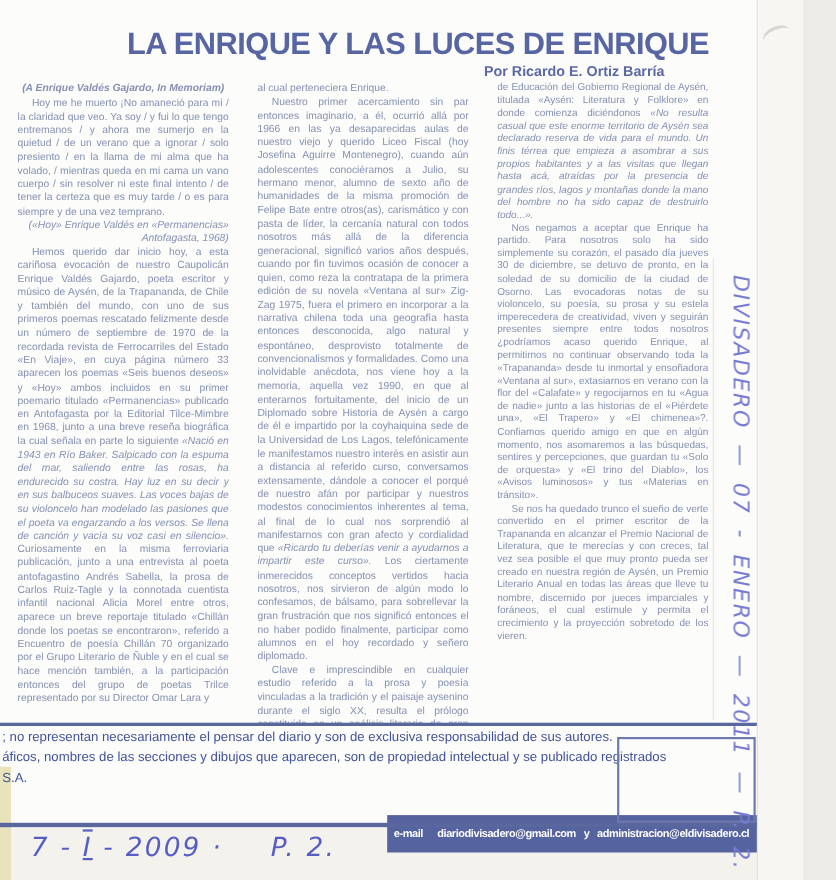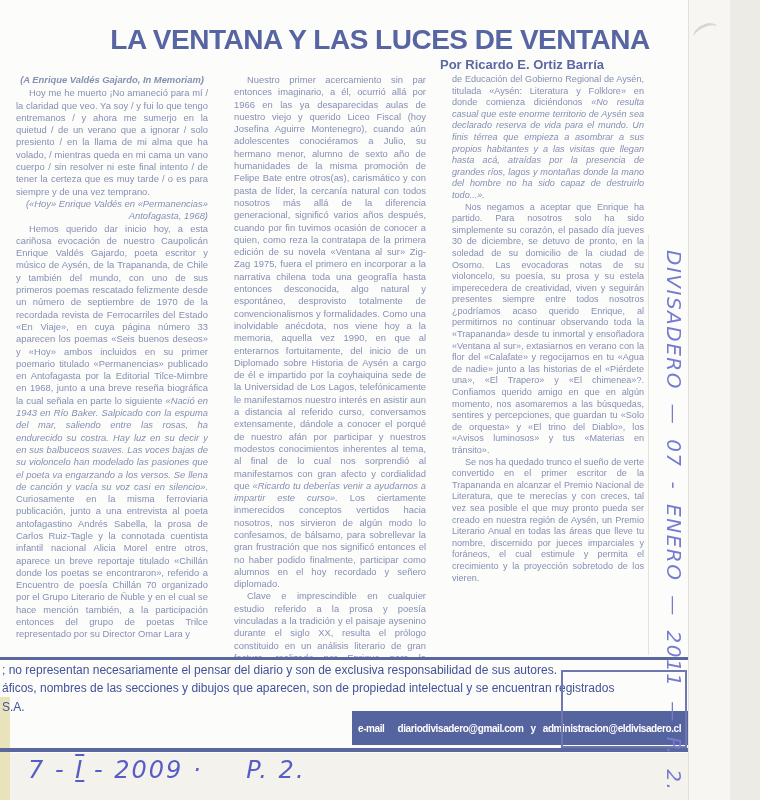--- a/index.html
+++ b/index.html
@@ -43,21 +43,21 @@
   .farewell{margin-top:11px !important;}
 
   
   .rule-top{position:absolute;left:0;top:657px;width:688px;height:3px;background:#5a679f;}
   .rule-bottom{position:absolute;left:0;top:748px;width:688px;height:4px;background:#5a679f;}
   .f-line{position:absolute;left:2px;font-size:12px;font-weight:normal;color:#42529a;white-space:nowrap;filter:blur(0.2px);}
   .f-line1{top:663px;}
   .f-line2{top:681px;}
   .f-line3{top:700px;}
   .email-bar{
-    position:absolute;left:352px;top:711px;width:336px;height:34px;box-sizing:border-box;
+    position:absolute;left:352px;top:741px;width:336px;height:34px;box-sizing:border-box;
     background:#55639e;color:#ffffff;font-weight:bold;font-size:10px;letter-spacing:-0.4px;
     display:flex;align-items:center;gap:7px;padding:0 6px;white-space:nowrap;overflow:hidden;
   }
   .email-bar .lbl{margin-right:6px;}
   .footer-box{
     position:absolute;left:561px;top:670px;width:126px;height:78px;
     border:2px solid #6d79ae;box-sizing:border-box;pointer-events:none;
   }
 
   
@@ -78,44 +78,45 @@
 <body>
 
 <div class="clipping"></div>
 <div class="strip-mid"></div>
 <div class="strip-right"></div>
 <div class="bottom-area"></div>
 <div class="yellow-strip"></div>
 <div class="crease"></div>
 <div class="scan-mark"></div>
 
-<div class="title">LA VENTANA Y LAS LUCES DE VENTANA</div>
+<div class="title">LA ENRIQUE Y LAS LUCES DE ENRIQUE</div>
 <div class="byline">Por Ricardo E. Ortiz Barría</div>
 
 <div class="cols">
   <div class="col">
     <p class="dedication">(A Enrique Valdés Gajardo, In Memoriam)</p>
     <p>Hoy me he muerto ¡No amaneció para mí / la claridad que veo. Ya soy / y fui lo que tengo entremanos / y ahora me sumerjo en la quietud / de un verano que a ignorar / solo presiento / en la llama de mi alma que ha volado, / mientras queda en mi cama un vano cuerpo / sin resolver ni este final intento / de tener la certeza que es muy tarde / o es para siempre y de una vez temprano.</p>
     <p class="attribution">(«Hoy» Enrique Valdés en «Permanencias» Antofagasta, 1968)</p>
     <p><span>Hemos querido dar inicio hoy, a esta cariñosa evocación de nuestro Caupolicán Enrique Valdés Gajardo, poeta escritor y músico de Aysén, de la Trapananda, de Chile y también del mundo, con uno de sus primeros poemas rescatado felizmente desde un número de septiembre de 1970 de la recordada revista de Ferrocarriles del Estado «En Viaje», en cuya página número 33 aparecen los poemas «Seis buenos deseos» y «Hoy» ambos incluidos en su primer poemario titulado «Permanencias» publicado en Antofagasta por la Editorial Tilce-Mimbre en 1968, junto a una breve reseña biográfica la cual señala en parte lo siguiente </span><span class="quote-italic">«Nació en 1943 en Río Baker. Salpicado con la espuma del mar, saliendo entre las rosas, ha endurecido su costra. Hay luz en su decir y en sus balbuceos suaves. Las voces bajas de su violoncelo han modelado las pasiones que el poeta va engarzando a los versos. Se llena de canción y vacía su voz casi en silencio».</span><span> Curiosamente en la misma ferroviaria publicación, junto a una entrevista al poeta antofagastino Andrés Sabella, la prosa de Carlos Ruiz-Tagle y la connotada cuentista infantil nacional Alicia Morel entre otros, aparece un breve reportaje titulado «Chillán donde los poetas se encontraron», referido a Encuentro de poesía Chillán 70 organizado por el Grupo Literario de Ñuble y en el cual se hace mención también, a la participación entonces del grupo de poetas Trilce representado por su Director Omar Lara y</span></p>
   </div>
   <div class="col">
+    <p class="noindent">al cual perteneciera Enrique.</p>
     <p><span>Nuestro primer acercamiento sin par entonces imaginario, a él, ocurrió allá por 1966 en las ya desaparecidas aulas de nuestro viejo y querido Liceo Fiscal (hoy Josefina Aguirre Montenegro), cuando aún adolescentes conociéramos a Julio, su hermano menor, alumno de sexto año de humanidades de la misma promoción de Felipe Bate entre otros(as), carismático y con pasta de líder, la cercanía natural con todos nosotros más allá de la diferencia generacional, significó varios años después, cuando por fin tuvimos ocasión de conocer a quien, como reza la contratapa de la primera edición de su novela «Ventana al sur» Zig-Zag 1975, fuera el primero en incorporar a la narrativa chilena toda una geografía hasta entonces desconocida, algo natural y espontáneo, desprovisto totalmente de convencionalismos y formalidades. Como una inolvidable anécdota, nos viene hoy a la memoria, aquella vez 1990, en que al enterarnos fortuitamente, del inicio de un Diplomado sobre Historia de Aysén a cargo de él e impartido por la coyhaiquina sede de la Universidad de Los Lagos, telefónicamente le manifestamos nuestro interés en asistir aun a distancia al referido curso, conversamos extensamente, dándole a conocer el porqué de nuestro afán por participar y nuestros modestos conocimientos inherentes al tema, al final de lo cual nos sorprendió al manifestarnos con gran afecto y cordialidad que </span><span class="quote-italic">«Ricardo tu deberías venir a ayudarnos a impartir este curso».</span><span> Los ciertamente inmerecidos conceptos vertidos hacia nosotros, nos sirvieron de algún modo lo confesamos, de bálsamo, para sobrellevar la gran frustración que nos significó entonces el no haber podido finalmente, participar como alumnos en el hoy recordado y señero diplomado.</span></p>
     <p>Clave e imprescindible en cualquier estudio referido a la prosa y poesía vinculadas a la tradición y el paisaje aysenino durante el siglo XX, resulta el prólogo constituido en un análisis literario de gran factura, realizado por Enrique para la publicación en 1988 por parte de la Secretaría Regional</p>
   </div>
   <div class="col col3">
     <p class="noindent"><span>de Educación del Gobierno Regional de Aysén, titulada «Aysén: Literatura y Folklore» en donde comienza diciéndonos </span><span class="quote-italic">«No resulta casual que este enorme territorio de Aysén sea declarado reserva de vida para el mundo. Un finis térrea que empieza a asombrar a sus propios habitantes y a las visitas que llegan hasta acá, atraídas por la presencia de grandes ríos, lagos y montañas donde la mano del hombre no ha sido capaz de destruirlo todo...».</span></p>
     <p>Nos negamos a aceptar que Enrique ha partido. Para nosotros solo ha sido simplemente su corazón, el pasado día jueves 30 de diciembre, se detuvo de pronto, en la soledad de su domicilio de la ciudad de Osorno. Las evocadoras notas de su violoncelo, su poesía, su prosa y su estela imperecedera de creatividad, viven y seguirán presentes siempre entre todos nosotros ¿podríamos acaso querido Enrique, al permitirnos no continuar observando toda la «Trapananda» desde tu inmortal y ensoñadora «Ventana al sur», extasiarnos en verano con la flor del «Calafate» y regocijarnos en tu «Agua de nadie» junto a las historias de el «Piérdete una», «El Trapero» y «El chimenea»?. Confiamos querido amigo en que en algún momento, nos asomaremos a las búsquedas, sentires y percepciones, que guardan tu «Solo de orquesta» y «El trino del Diablo», los «Avisos luminosos» y tus «Materias en tránsito».</p>
     <p>Se nos ha quedado trunco el sueño de verte convertido en el primer escritor de la Trapananda en alcanzar el Premio Nacional de Literatura, que te merecías y con creces, tal vez sea posible el que muy pronto pueda ser creado en nuestra región de Aysén, un Premio Literario Anual en todas las áreas que lleve tu nombre, discernido por jueces imparciales y foráneos, el cual estimule y permita el crecimiento y la proyección sobretodo de los vieren.</p>
   </div>
 </div>
 
 <div class="rule-top"></div>
 <div class="f-line f-line1">; no representan necesariamente el pensar del diario y son de exclusiva responsabilidad de sus autores.</div>
-<div class="f-line f-line2">áficos, nombres de las secciones y dibujos que aparecen, son de propiedad intelectual y se encuentran registrados</div>
+<div class="f-line f-line2">áficos, nombres de las secciones y dibujos que aparecen, son de propiedad intelectual y se publicado registrados</div>
 <div class="f-line f-line3">S.A.</div>
 <div class="email-bar">
   <span class="lbl">e-mail</span>
   <span>diariodivisadero@gmail.com</span>
   <span>y</span>
   <span>administracion@eldivisadero.cl</span>
 </div>
 <div class="rule-bottom"></div>
 <div class="footer-box"></div>
 

